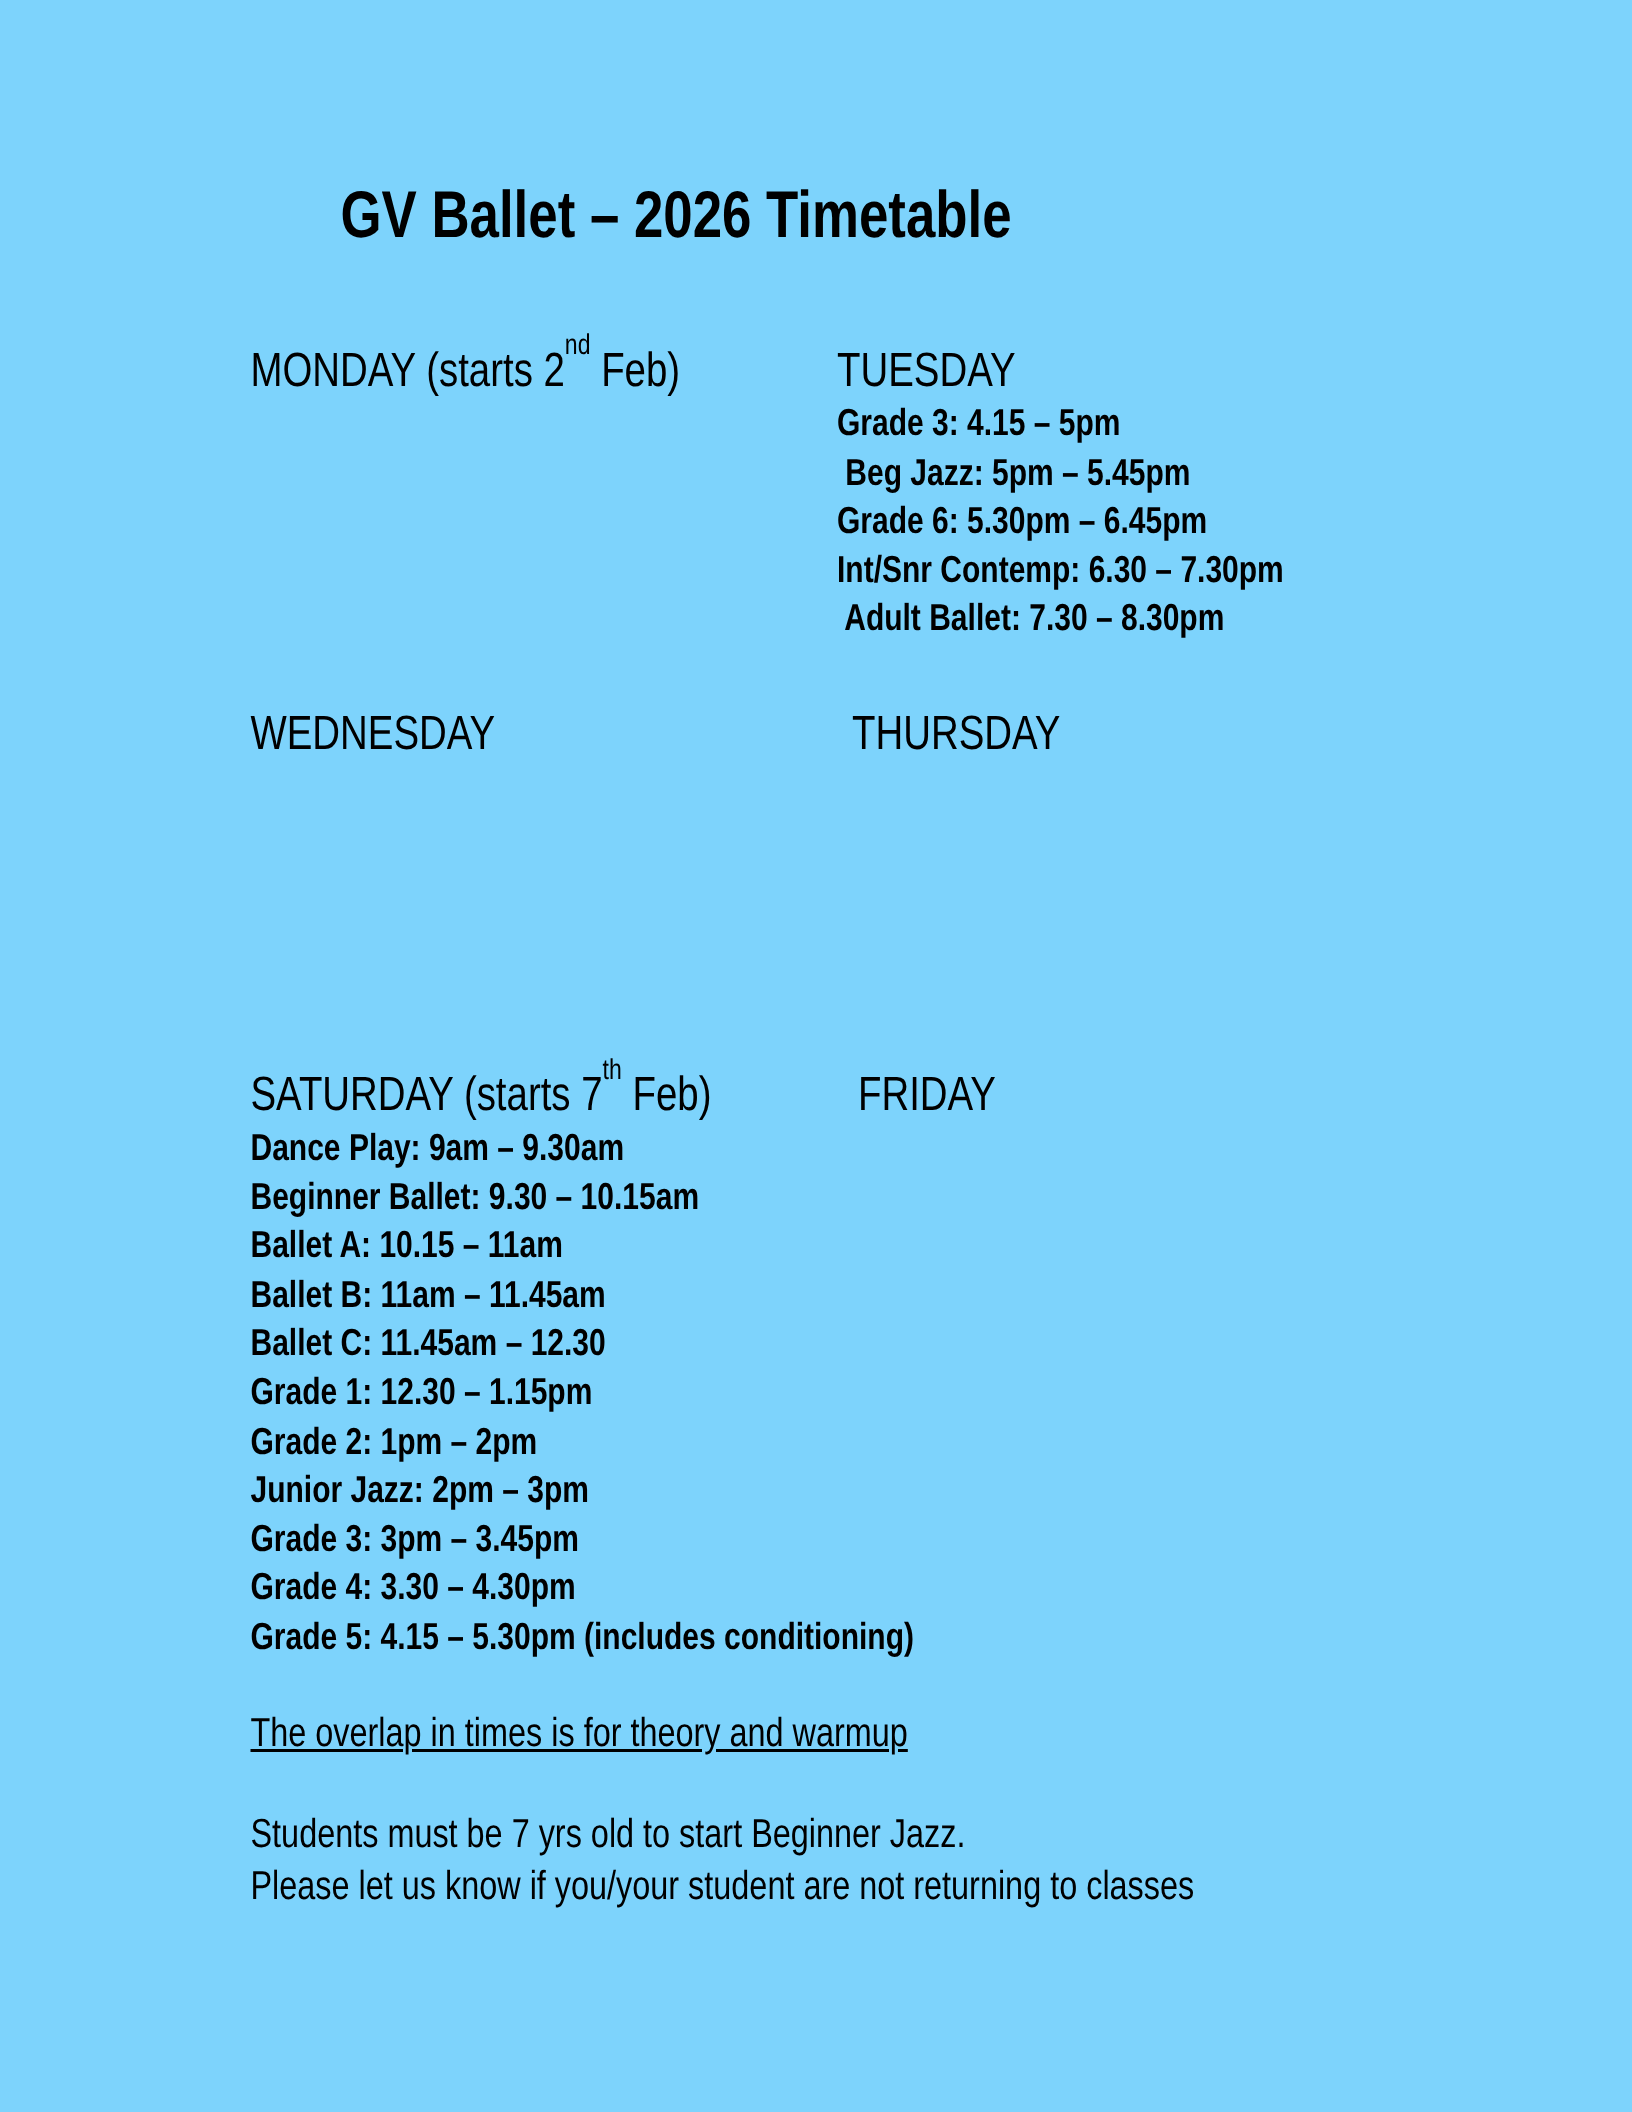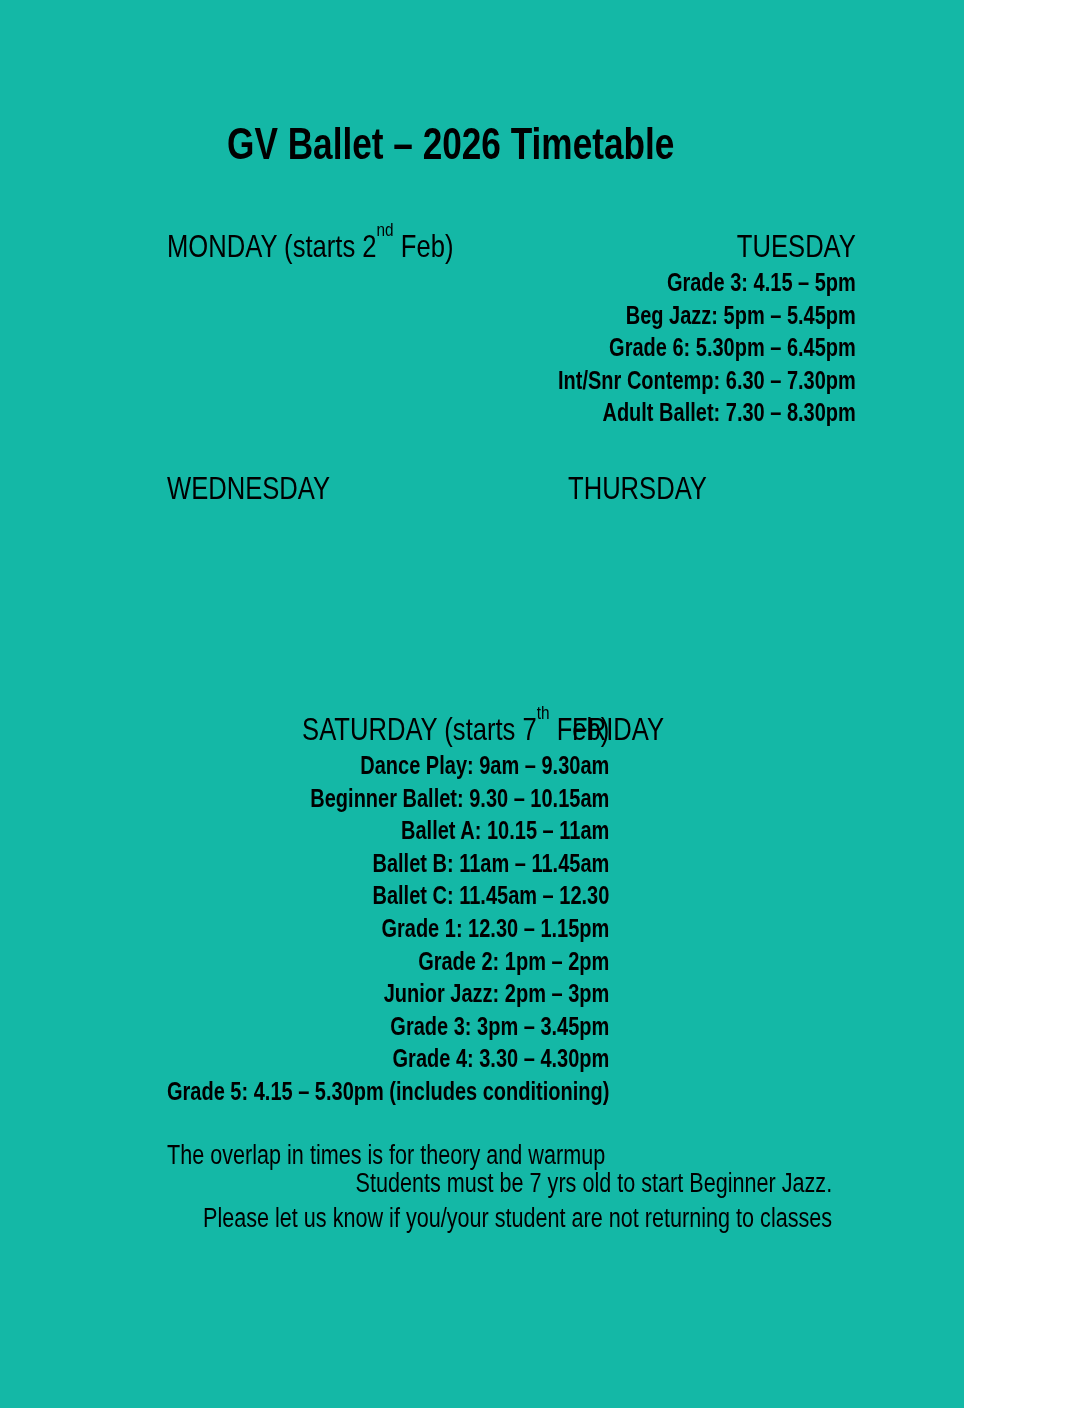--- a/index.html
+++ b/index.html
@@ -6,24 +6,23 @@
   body {
     width: 1088px;
     height: 1408px;
     background: #ffffff;
     font-family: "Liberation Sans", sans-serif;
     color: #000000;
     overflow: hidden;
   }
   .page {
     position: relative;
-    width: 964px;
+    width: 1088px;
     height: 1408px;
-    background: #14b8a6;
-    text-align: right;
+    background: #7dd3fc;
   }
   .content {
     position: absolute;
     left: 167px;
     top: 0;
     right: 0;
     bottom: 0;
   }
   
   .t {
@@ -73,22 +72,22 @@
     line-height: 32.6px;
   }
   .note {
     position: absolute;
     left: 0;
     margin: 0;
     font-size: 27px;
     font-weight: 400;
     line-height: 35px;
   }
-  .note-overlap { top: 1138px; }
-  .note-students { top: 1166px; margin-left: 36px; }
+  .note-overlap { top: 1138px; text-decoration: underline; }
+  .note-students { top: 1205px; }
 </style>
 </head>
 <body>
 
 <div class="page">
   <div class="content">
 
     <h1 class="t title">GV Ballet – 2026 Timetable</h1>
 
     <section class="row row-1">

